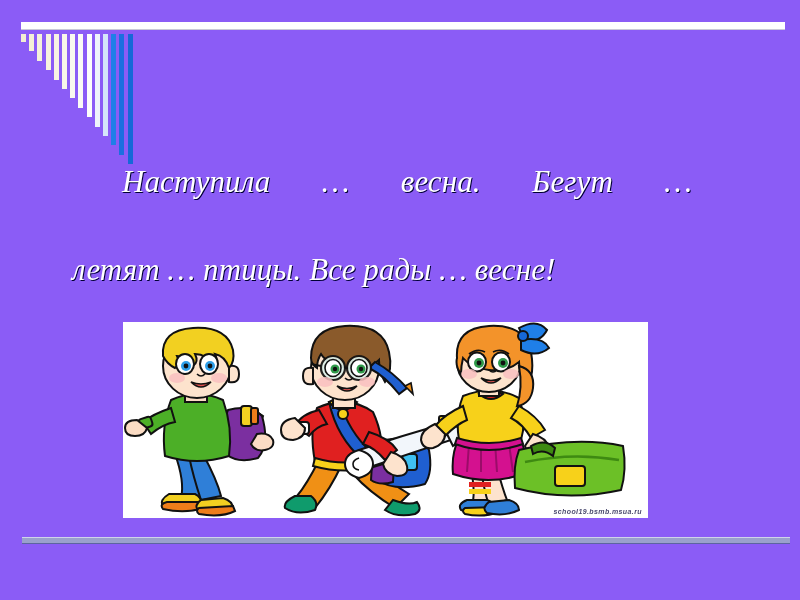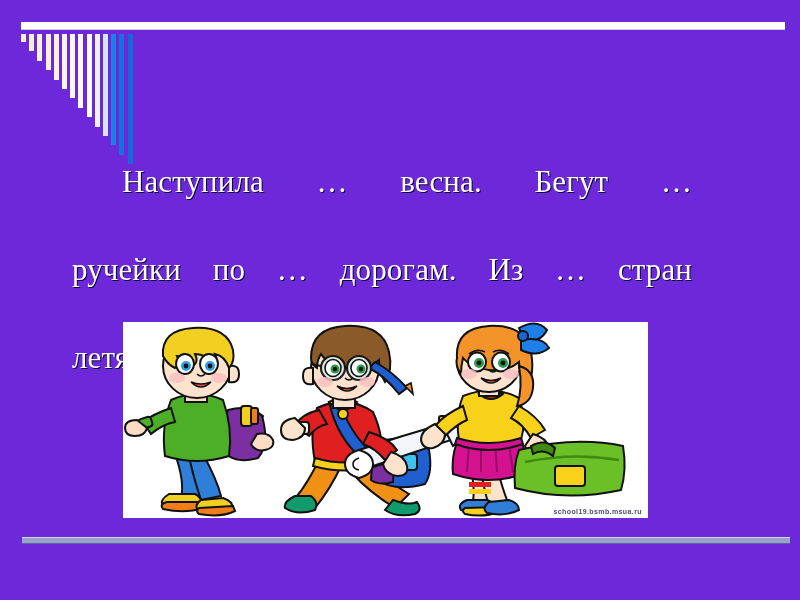--- a/index.html
+++ b/index.html
@@ -5,21 +5,22 @@
   html,body{margin:0;padding:0;}
   body{
     width:800px;height:600px;
     background:#000066;
     font-family:"Liberation Serif", serif;
     overflow:hidden;
     position:relative;
   }
   .slide{
     position:absolute;inset:0;
-    background:#6d28d9;
+    background:#8b5cf6;
+    font-style:italic;
   }
   
   .top-rule{
     position:absolute;
     left:21px;top:22px;
     width:764px;height:7px;
     background:#ffffff;
     border-bottom:1px solid #c9c9d8;
   }
   
@@ -110,21 +111,20 @@
       <div class="bar" style="left: 65.6px; height: 83.2px; background: rgb(253, 253, 251);"></div>
       <div class="bar" style="left: 73.8px; height: 92.6px; background: rgb(238, 243, 251);"></div>
       <div class="bar" style="left: 82px; height: 102px; background: rgb(213, 230, 250);"></div>
       <div class="bar" style="left: 90.2px; height: 111.4px; background: rgb(31, 127, 232);"></div>
       <div class="bar" style="left: 98.4px; height: 120.8px; background: rgb(26, 111, 224);"></div>
       <div class="bar" style="left: 106.6px; height: 130.2px; background: rgb(22, 104, 216);"></div>
     </div>
 
   <div class="text-block">
     <span class="line first">Наступила … весна. Бегут …</span>
-    <span class="line">ручейки по … дорогам. Из … стран</span>
     <span class="line last">летят … птицы. Все рады … весне!</span>
   </div>
 
   <div class="picture">
     <svg width="525" height="196" viewBox="0 0 525 196" xmlns="http://www.w3.org/2000/svg">
       <rect x="0" y="0" width="525" height="196" fill="#ffffff"></rect>
 
       <g>
 
         <path d="M118 92 q12 -6 22 2 l-4 10 q-10 -6 -20 -2 z" fill="#4caf27" stroke="#111" stroke-width="2"></path>

